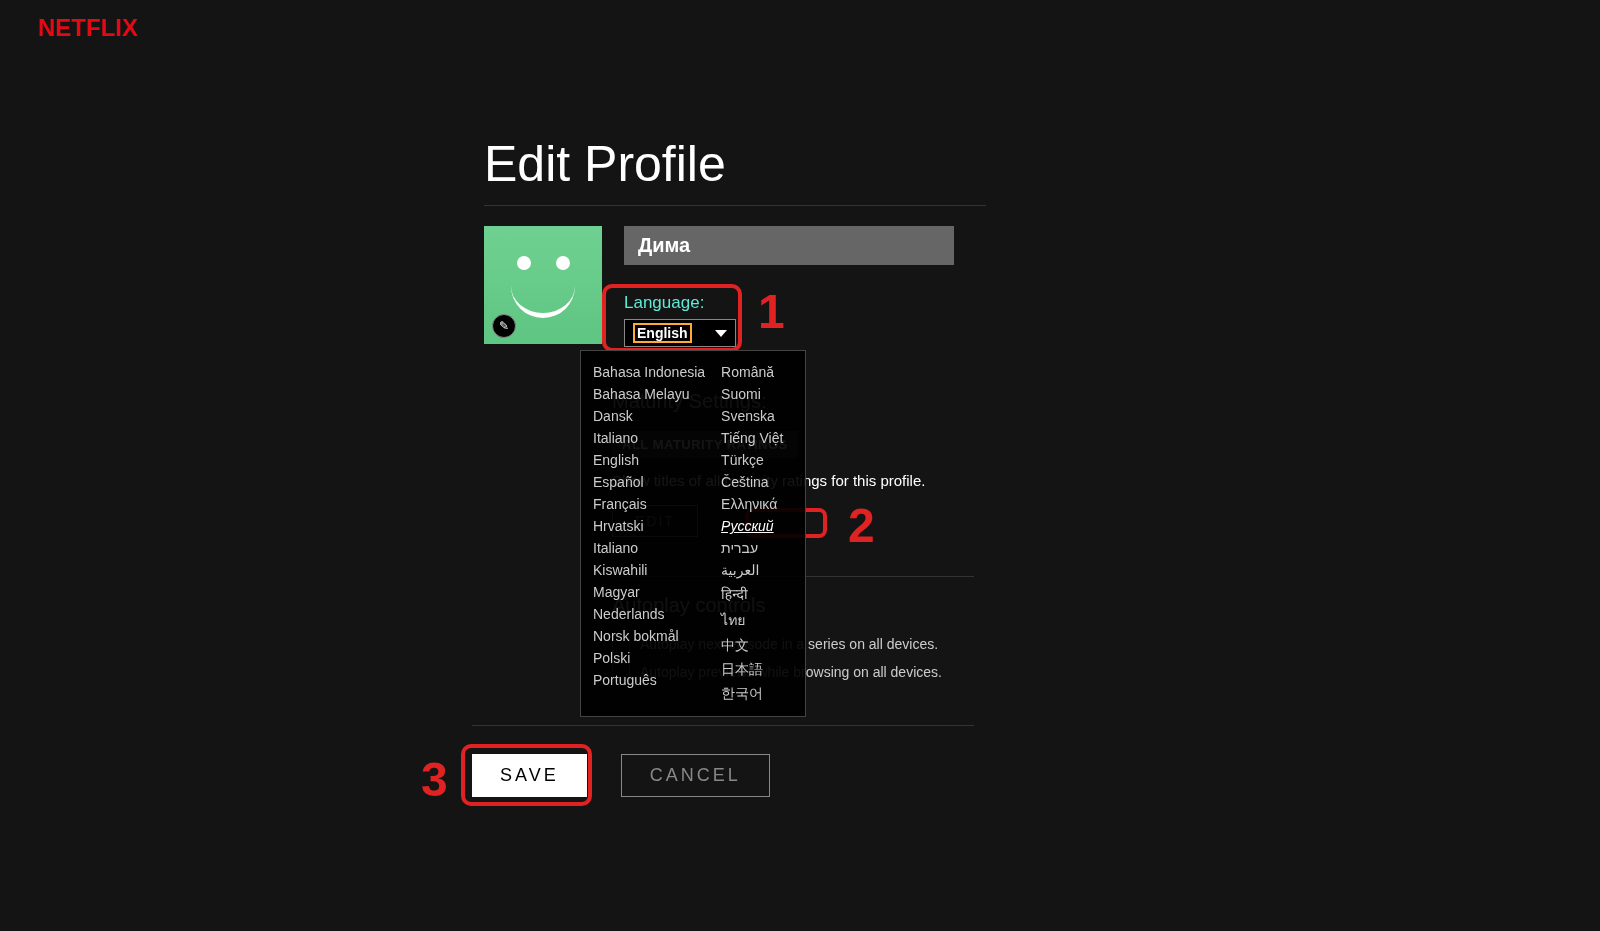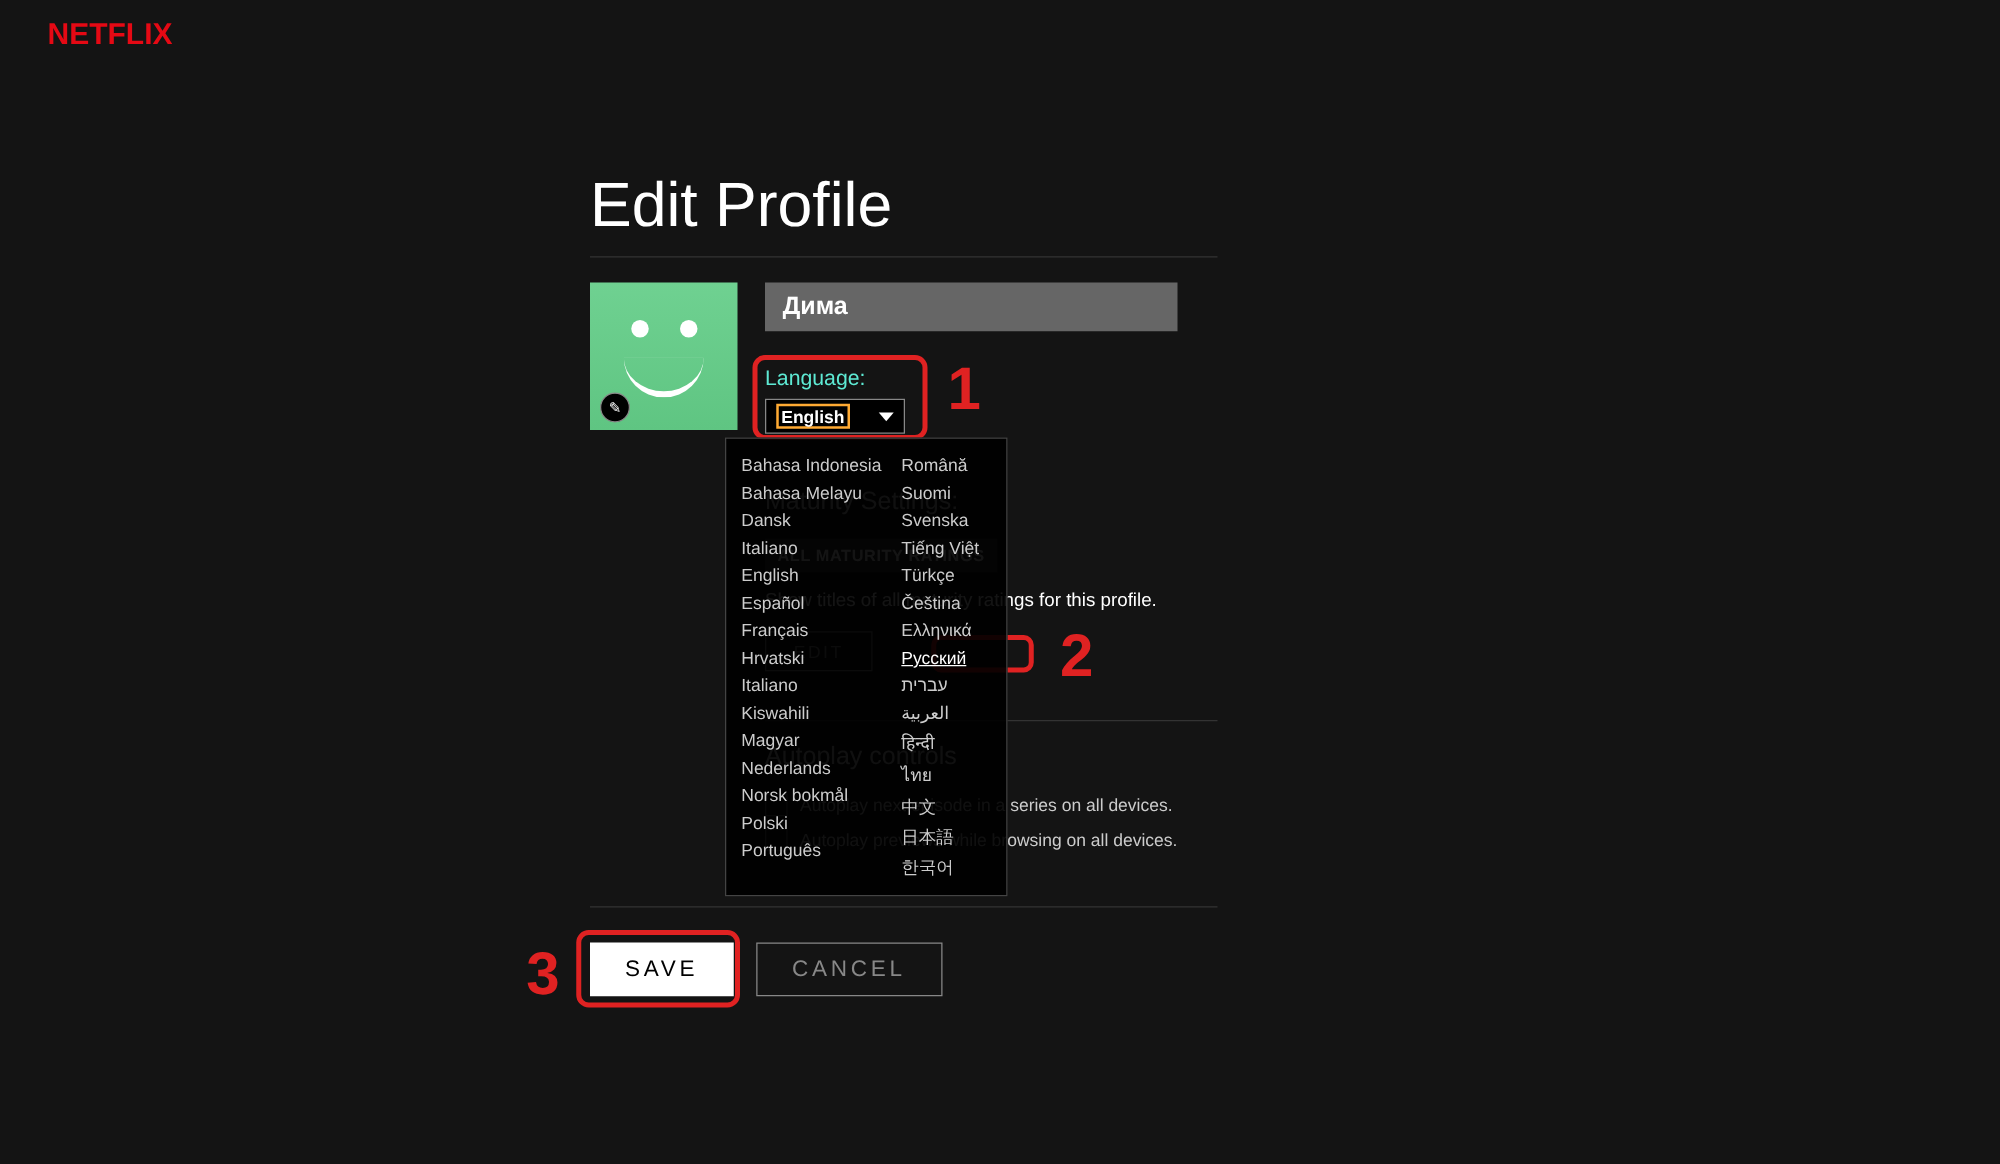--- a/index.html
+++ b/index.html
@@ -17,21 +17,21 @@
       top: 14px;
       left: 38px;
       color: #e50914;
       font-weight: 900;
       font-size: 24px;
       letter-spacing: 0px;
       font-stretch: condensed;
     }
     .container {
       position: absolute;
-      left: 472px;
+      left: 484px;
       top: 135px;
       width: 502px;
     }
     .page-title {
       font-size: 50px;
       font-weight: 400;
       color: #fff;
       padding-bottom: 12px;
     }
     .hr {
@@ -172,20 +172,21 @@
     .dropdown li {
       color: #ccc;
       font-size: 14px;
       padding: 3px 0;
       cursor: pointer;
       white-space: nowrap;
     }
     .dropdown li.selected {
       color: #fff;
       text-decoration: underline;
+      font-style: italic;
     }
     
     .maturity-section {
       position: absolute;
       left: 612px;
       top: 390px;
       width: 362px;
       z-index: 1;
     }
     .section-title {
@@ -221,21 +222,21 @@
       position:absolute; left:612px; top:594px; width:380px; z-index:1;
     }
     .autoplay-row { display:flex; align-items:center; gap:10px; margin-top:10px; color:#ccc; font-size:14px;}
     .chk { width:18px; height:18px; border:1px solid #666; flex-shrink:0;}
     .hr3 { position:absolute; left:472px; top:725px; width:502px; border:none; border-top:1px solid #333;}
     .button-row {
       position: absolute;
       left: 472px;
       top: 754px;
       display: flex;
-      gap: 18px;
+      gap: 34px;
     }
     .btn {
       font-size: 18px;
       letter-spacing: 3px;
       padding: 10px 28px;
       cursor: pointer;
       font-weight: 500;
     }
     .btn-save {
       background: #fff;

